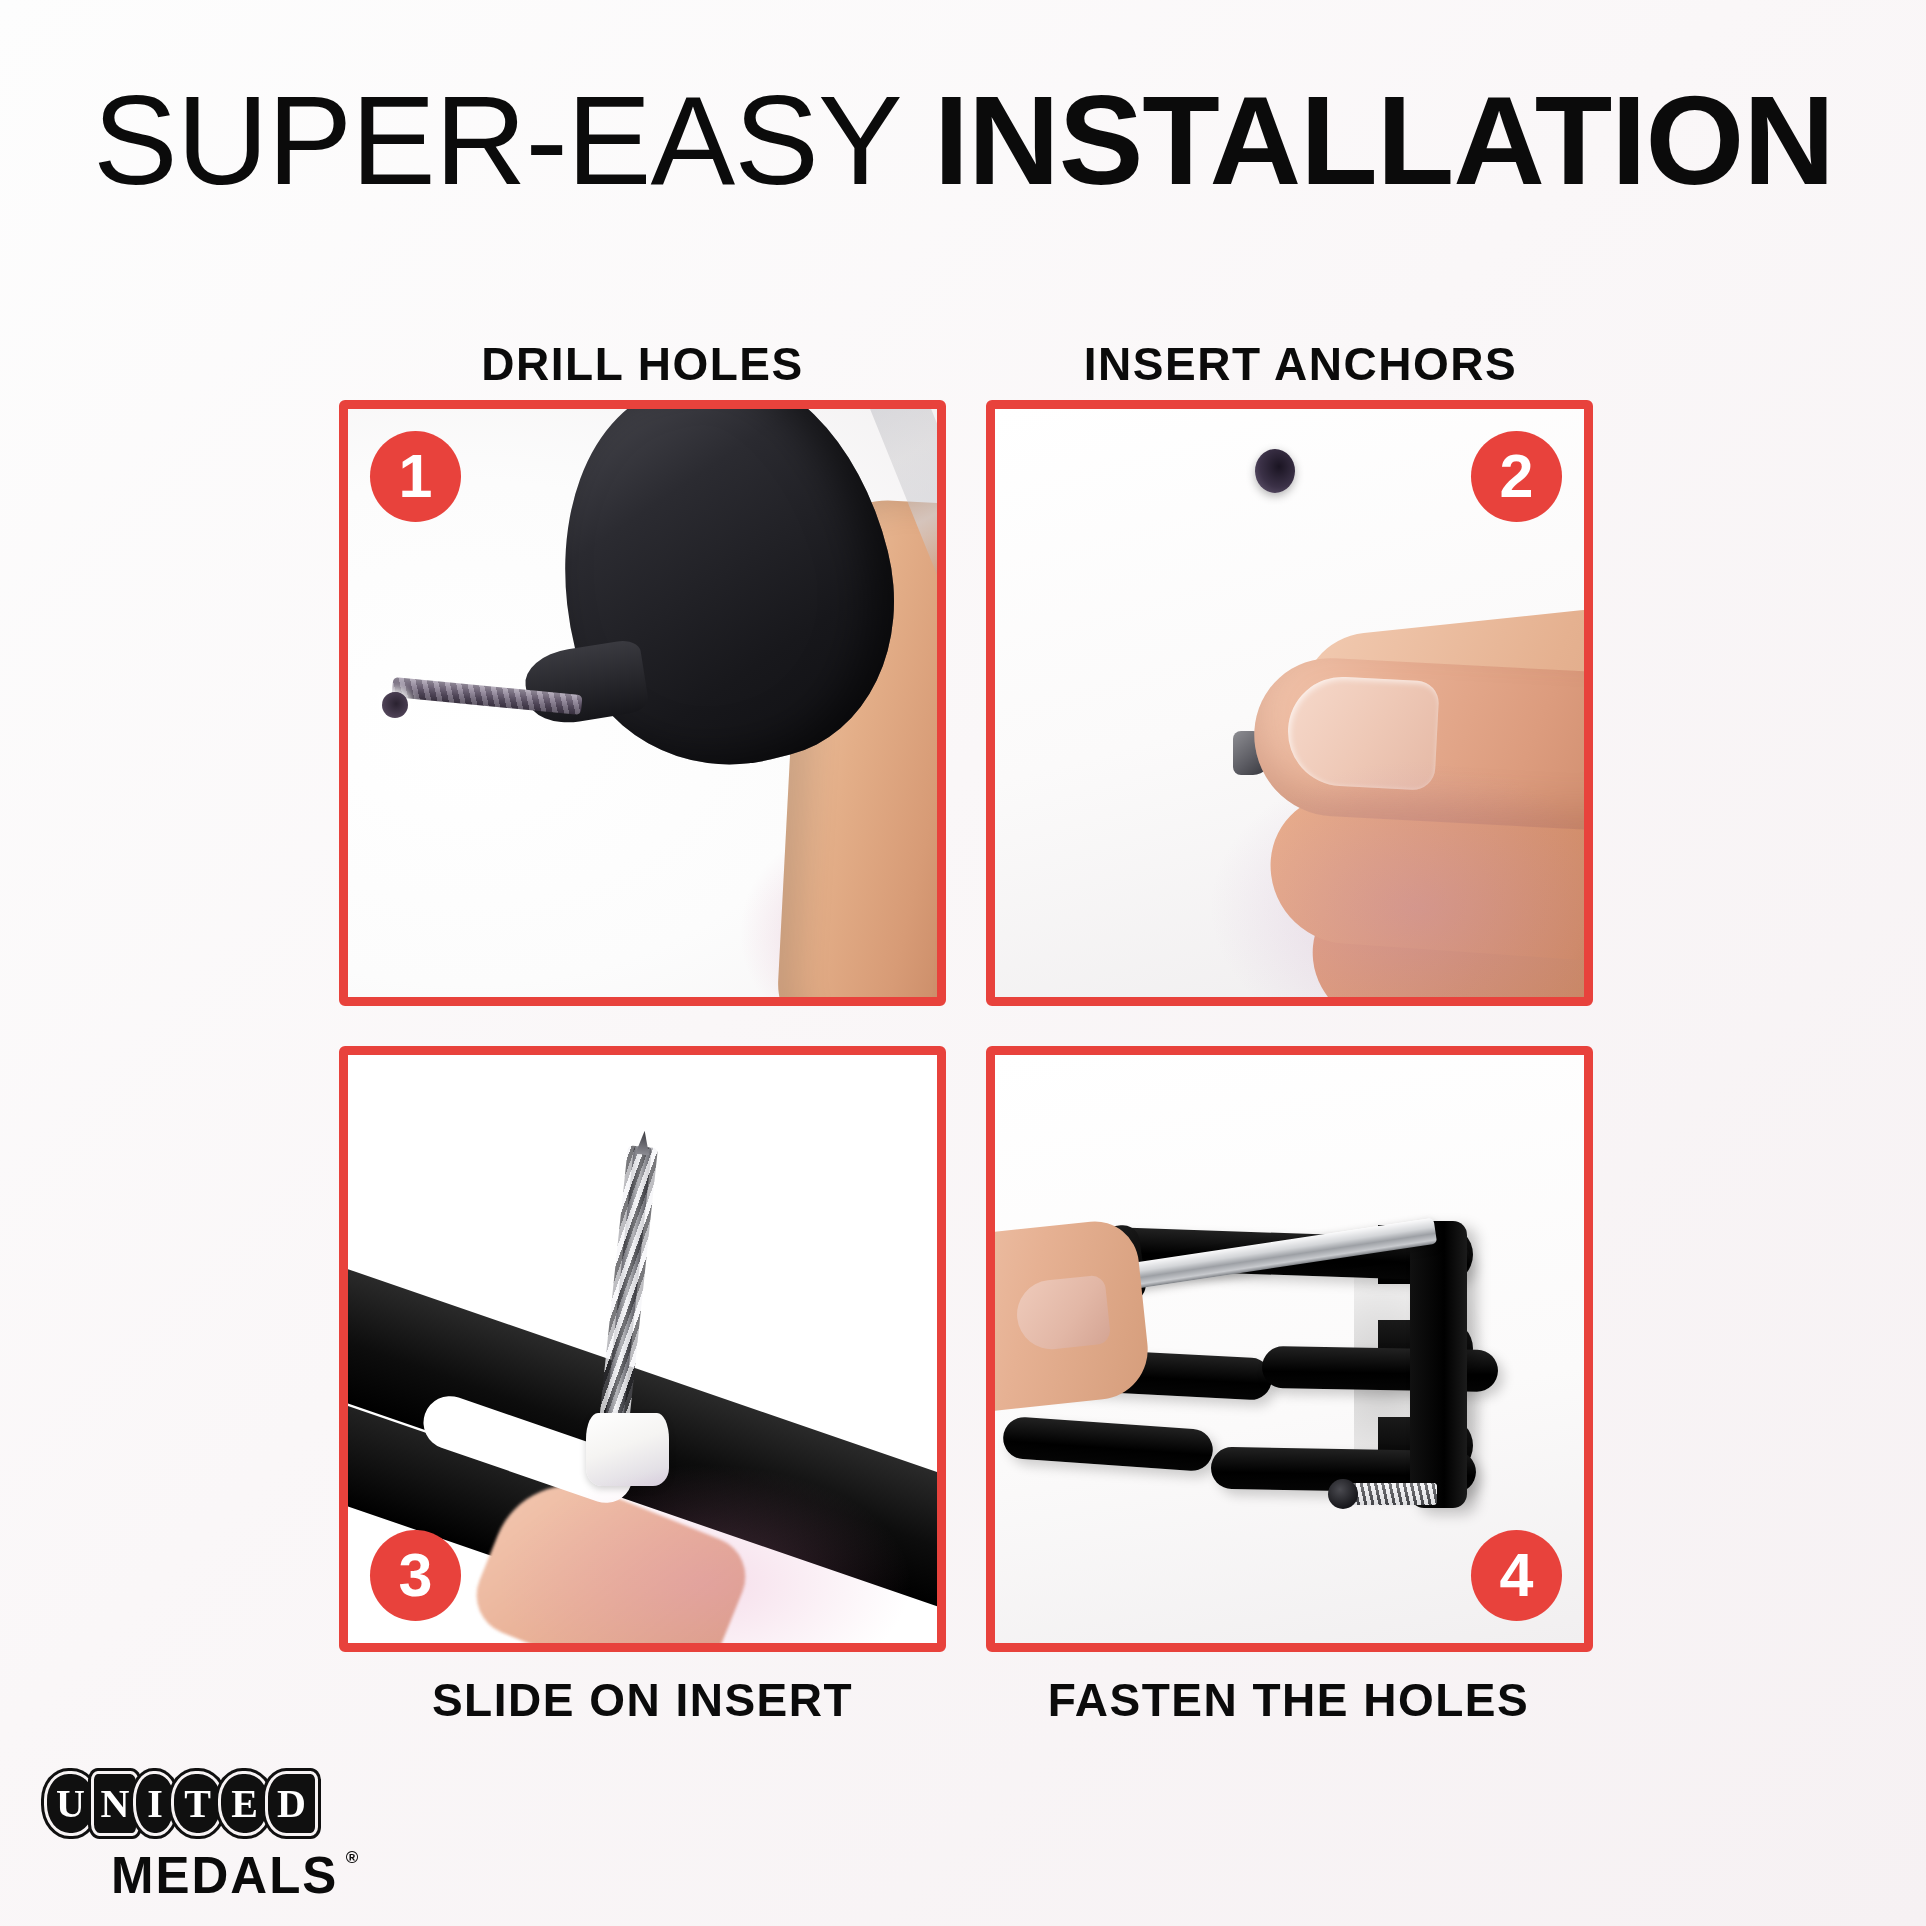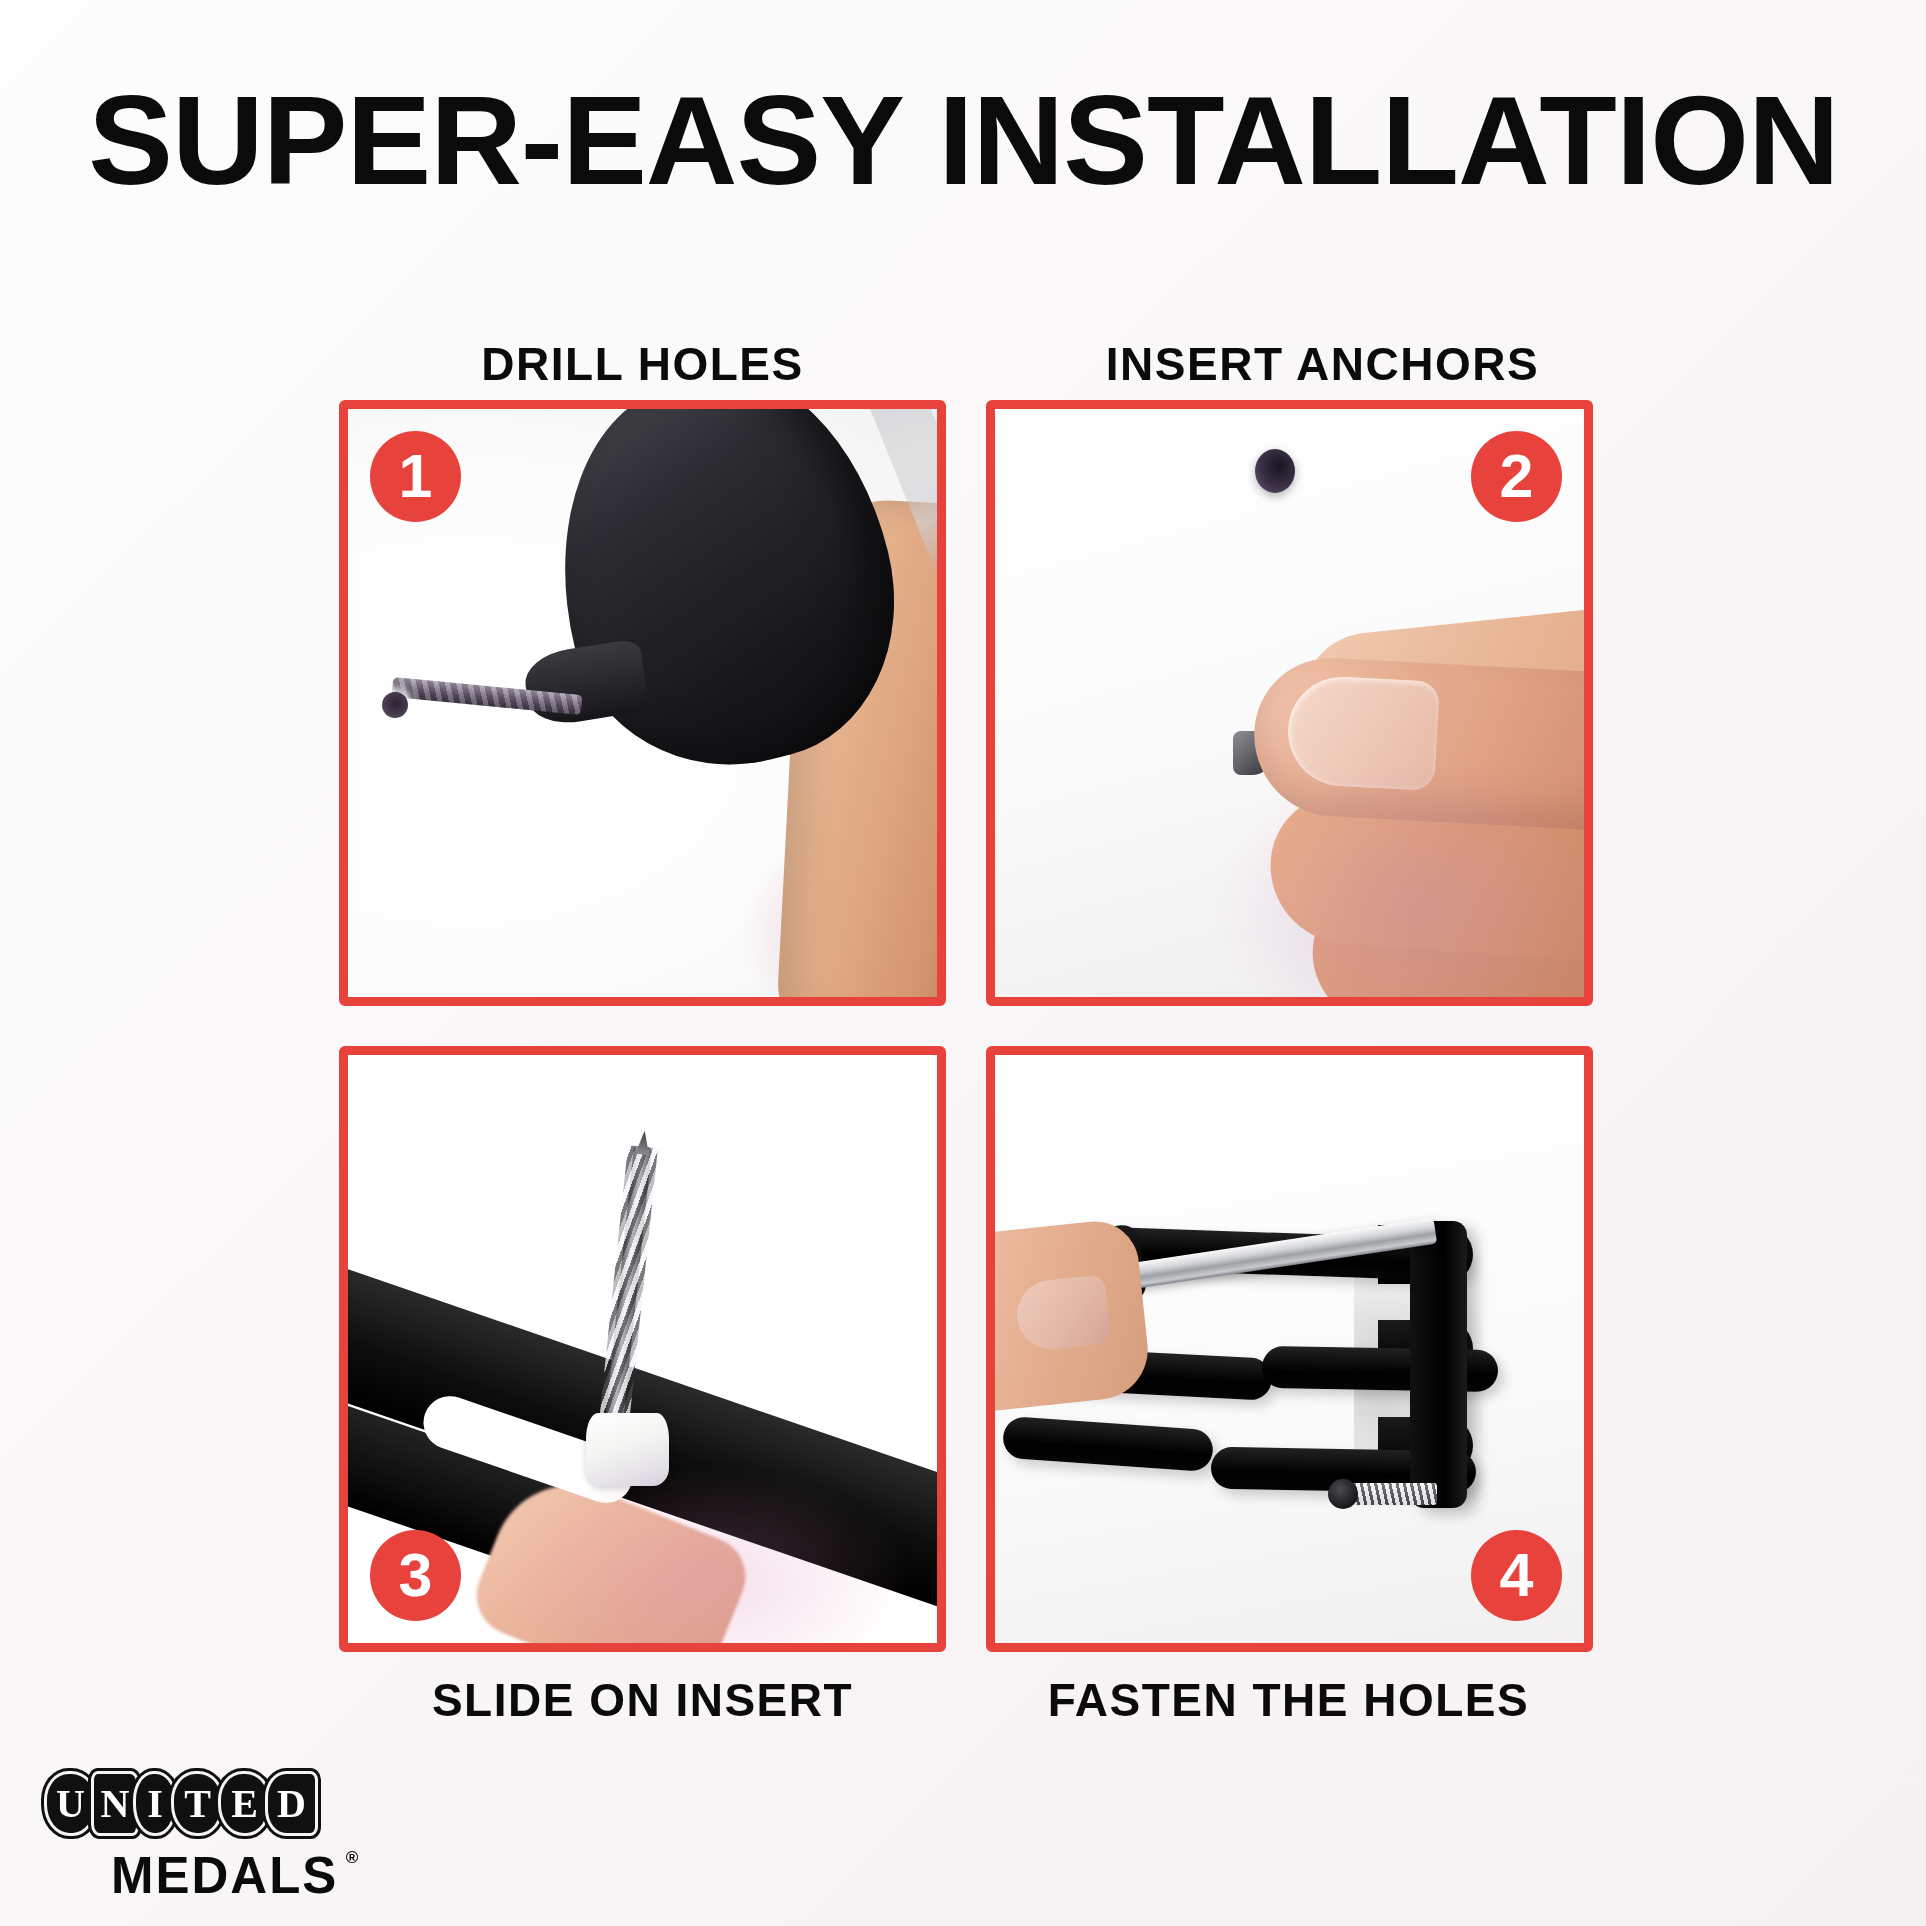--- a/index.html
+++ b/index.html
@@ -19,21 +19,21 @@
     position:absolute;
     left:0; right:0;
     top:77px;
     text-align:center;
     white-space:nowrap;
     font-size:127px;
     line-height:1;
     color:#0B0B0B;
     letter-spacing:-1px;
   }
-  .title .light { font-weight:700; }
+  .title .light { font-weight:400; }
   .title .heavy { font-weight:700; }
 
   
   .grid {
     position:absolute;
     left:339px;
     top:400px;
     width:1253px;
     height:1251px;
     display:grid;
@@ -46,21 +46,21 @@
   .step-label {
     position:absolute;
     font-size:46px;
     font-weight:700;
     letter-spacing:1.5px;
     color:#0B0B0B;
     white-space:nowrap;
     text-align:center;
   }
   .label-1 { left:339px;  top:337px; width:607px; }
-  .label-2 { left:1019px;  top:337px; width:607px; }
+  .label-2 { left:997px;  top:337px; width:607px; }
   .label-3 { left:339px;  top:1673px; width:607px; }
   .label-4 { left:985px;  top:1673px; width:607px; }
 
   .panel {
     position:relative;
     border:9px solid #E8423C;
     border-radius:6px;
     background:#FFFFFF;
     overflow:hidden;
   }

